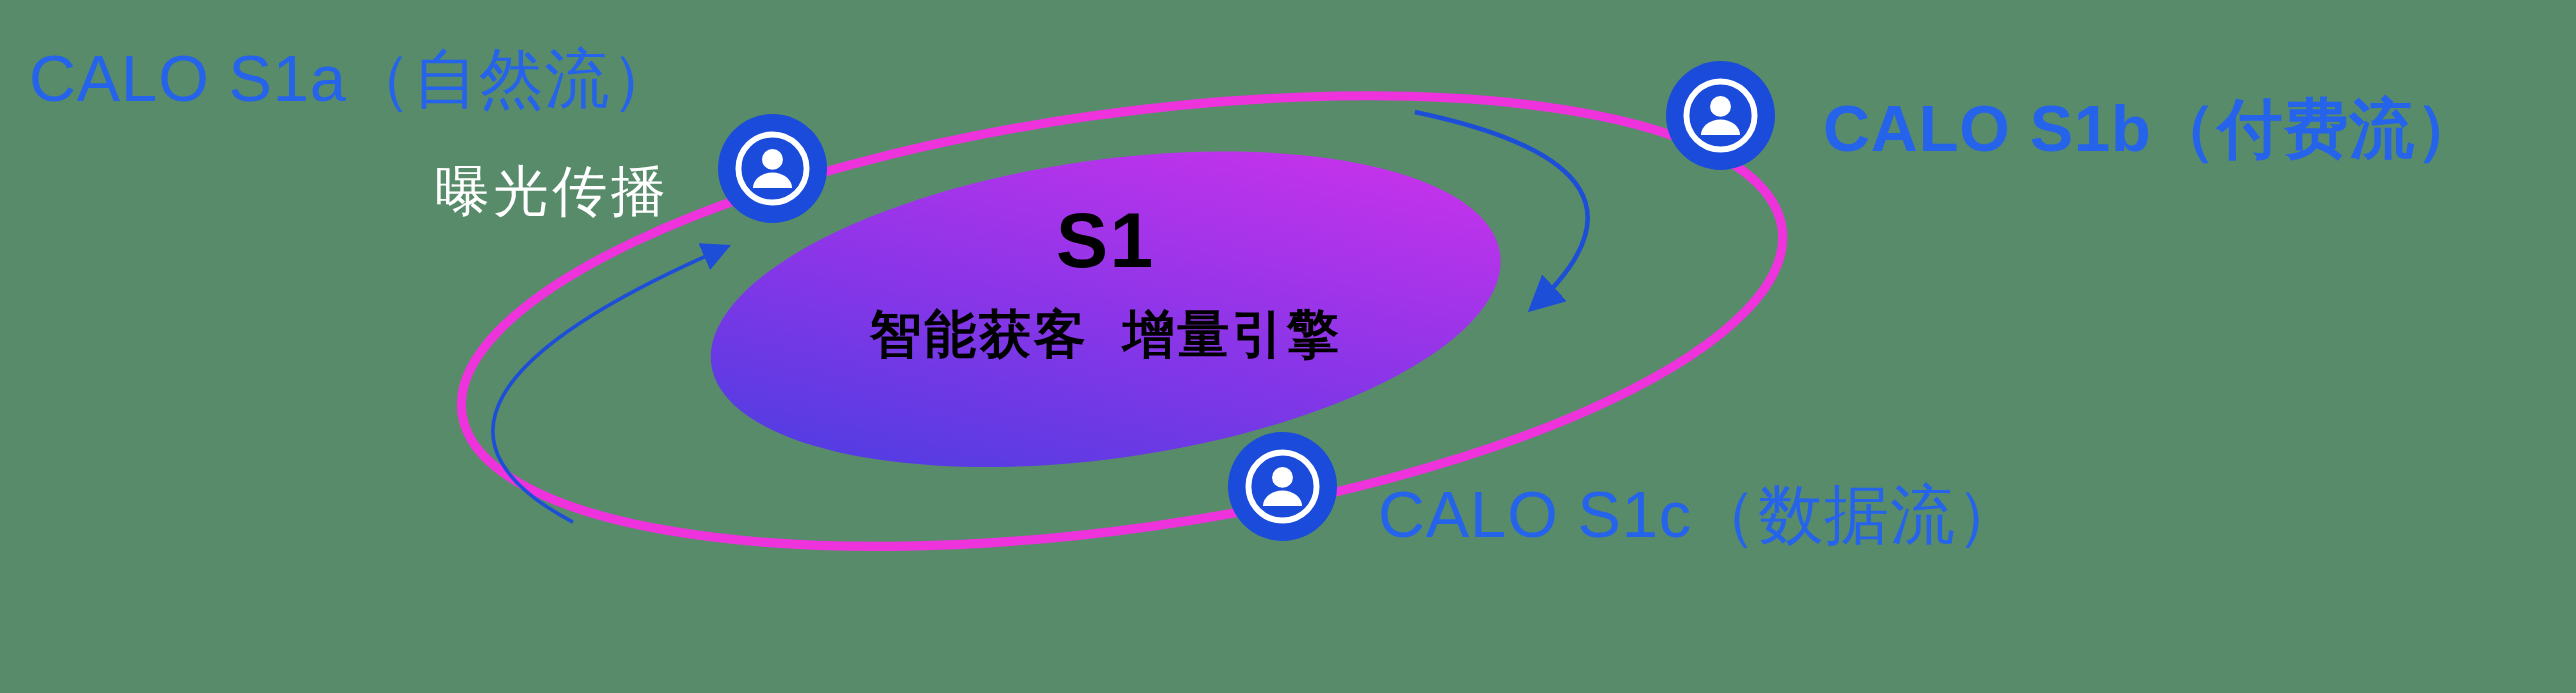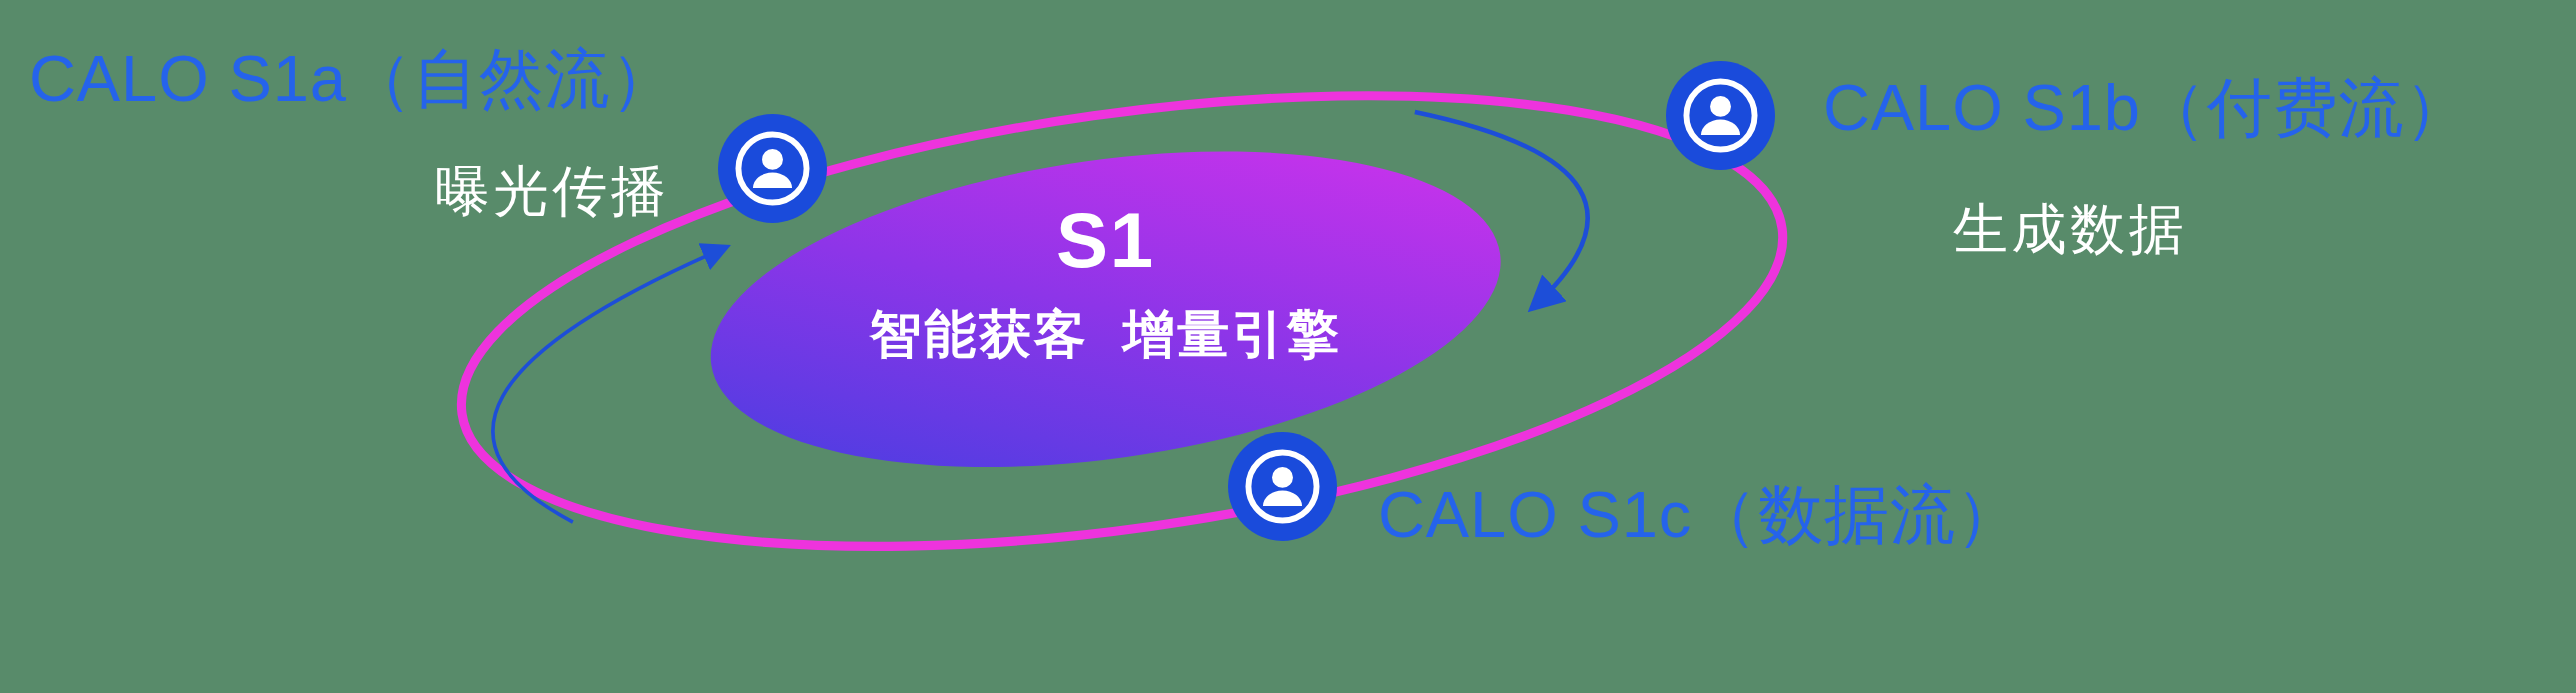--- a/index.html
+++ b/index.html
@@ -49,21 +49,21 @@
     width: 100%;
     height: 100%;
     display: block;
   }
   .center-text {
     position: absolute;
     left: 742px;
     top: 198px;
     width: 727px;
     text-align: center;
-    color: #ffffff;
+    color: #000000;
   }
   .center-title {
     font-size: 78px;
     font-weight: 600;
     letter-spacing: 1.8px;
     line-height: 1.1;
   }
   .center-sub {
     margin-top: 16.4px;
     font-size: 52px;
@@ -115,22 +115,21 @@
   <div class="label-sub" style="left:435px; top:155px;">曝光传播</div>
 
   <div class="node-icon" style="left:1666px; top:61px;">
     <svg viewBox="0 0 48 48">
       <circle cx="24" cy="24" r="24" fill="#1a4bdb"></circle>
       <circle cx="24" cy="24" r="15" fill="none" stroke="#ffffff" stroke-width="2.6"></circle>
       <circle cx="24" cy="20" r="4.6" fill="#ffffff"></circle>
       <path d="M15.4 32.6 a8.6 6.8 0 0 1 17.2 0 z" fill="#ffffff"></path>
     </svg>
   </div>
-  <div class="label-title" style="left:1823px; top:64px;">CALO S1b（付费流）</div>
-  <div class="label-sub" style="left:1953px; top:193px;">生成数据</div>
+  <div class="label-title" style="left:1823px; top:85px;font-weight:bold;">CALO S1b（付费流）</div>
 
   <div class="node-icon" style="left:1228px; top:432px;">
     <svg viewBox="0 0 48 48">
       <circle cx="24" cy="24" r="24" fill="#1a4bdb"></circle>
       <circle cx="24" cy="24" r="15" fill="none" stroke="#ffffff" stroke-width="2.6"></circle>
       <circle cx="24" cy="20" r="4.6" fill="#ffffff"></circle>
       <path d="M15.4 32.6 a8.6 6.8 0 0 1 17.2 0 z" fill="#ffffff"></path>
     </svg>
   </div>
   <div class="label-title" style="left:1378px; top:471px;">CALO S1c（数据流）</div>

